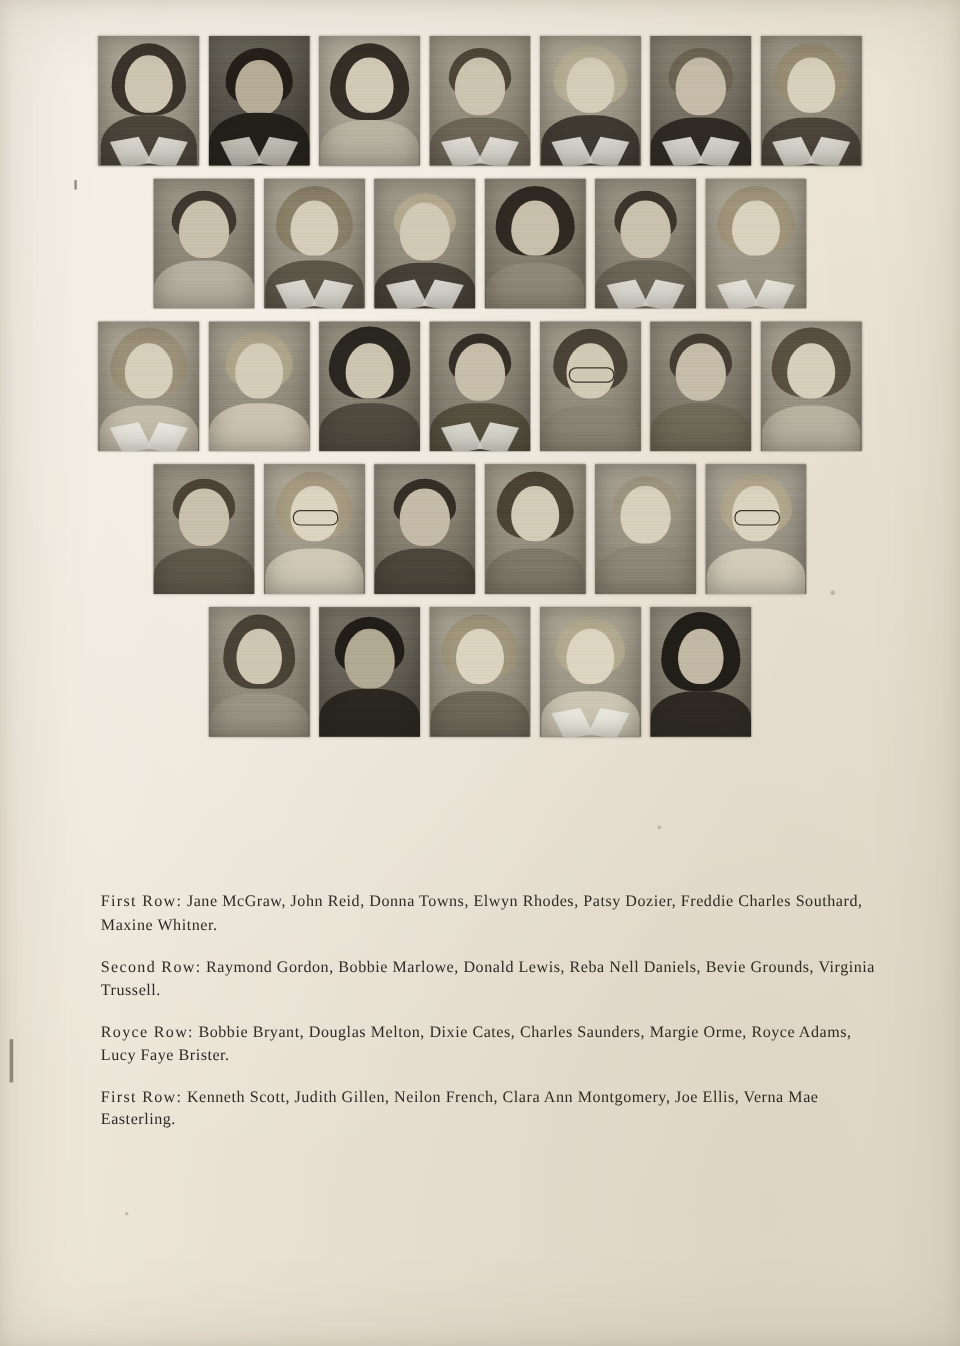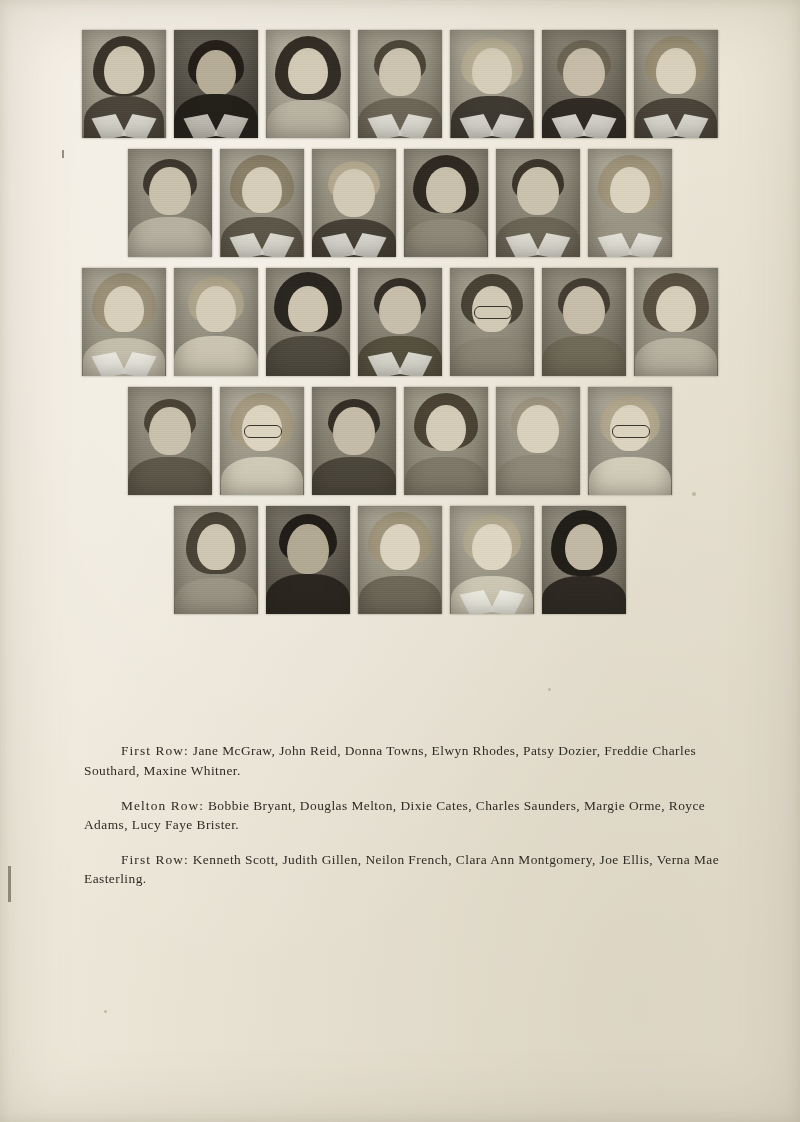--- a/index.html
+++ b/index.html
@@ -113,21 +113,20 @@
     line-height: 1.46;
     letter-spacing: 0.45px;
     color: #2e2b24;
   }
   .caption-block {
     margin-bottom: 15px;
   }
   .caption-block:last-child { margin-bottom: 0; }
   .row-label {
     letter-spacing: 1.1px;
-    margin-left: 37px;
   }
 
   
   .title {
     position: absolute;
     top: 1044px;
     left: 0;
     right: 0;
     text-align: center;
     font-family: "Liberation Serif", serif;
@@ -449,21 +448,24 @@
       </div>
     </div>
 
   </div>
 
   <div class="captions">
     <p class="caption-block">
       <span class="row-label">First Row:</span><span> Jane McGraw, John Reid, Donna Towns, Elwyn Rhodes, Patsy Dozier, Freddie Charles Southard, Maxine Whitner.</span>
     </p>
     <p class="caption-block">
-      <span class="row-label">Melton Row:</span><span> Bobbie Bryant, Douglas Melton, Dixie Cates, Charles Saunders, Margie Orme, Royce Adams, Lucy Faye Brister.</span>
+      <span class="row-label">Second Row:</span><span> Raymond Gordon, Bobbie Marlowe, Donald Lewis, Reba Nell Daniels, Bevie Grounds, Virginia Trussell.</span>
+    </p>
+    <p class="caption-block">
+      <span class="row-label">Royce Row:</span><span> Bobbie Bryant, Douglas Melton, Dixie Cates, Charles Saunders, Margie Orme, Royce Adams, Lucy Faye Brister.</span>
     </p>
     <p class="caption-block">
       <span class="row-label">First Row:</span><span> Kenneth Scott, Judith Gillen, Neilon French, Clara Ann Montgomery, Joe Ellis, Verna Mae Easterling.</span>
     </p>
   </div>
 
 
 </div>
 
 <div class="edge-shade"></div>

